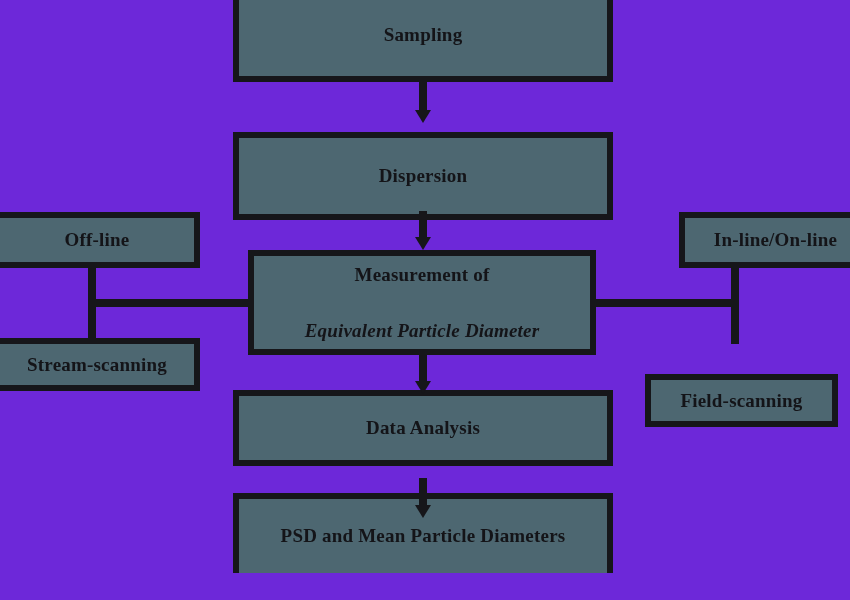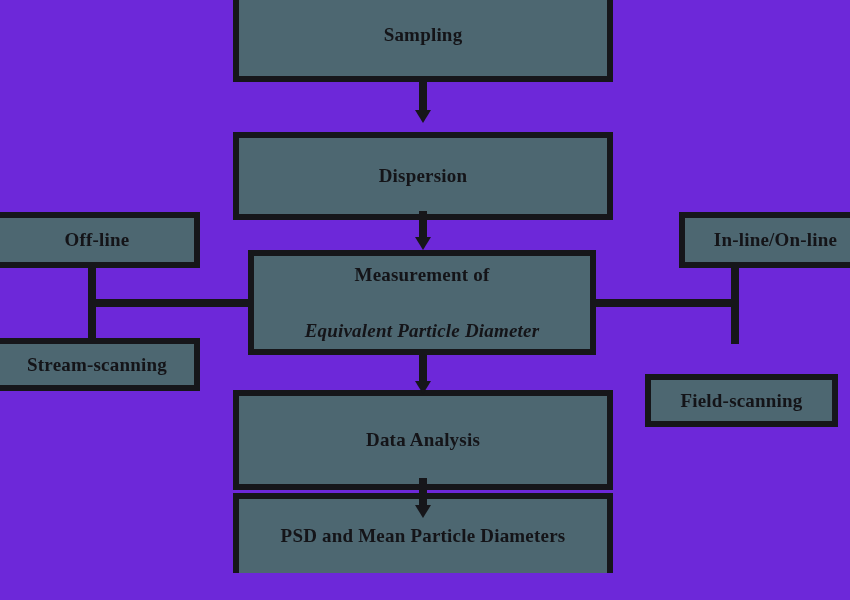--- a/index.html
+++ b/index.html
@@ -73,21 +73,21 @@
 
   <div class="box" style="left:233px; top:123px; width:380px; height:88px;margin-top:9px;">
     <span>Dispersion</span>
   </div>
 
   <div class="box" style="left:248px; top:250px; width:348px; height:105px;gap:28px;">
     <span>Measurement of</span>
     <span class="line2">Equivalent Particle Diameter</span>
   </div>
 
-  <div class="box" style="left:233px; top:390px; width:380px; height:100px;">
+  <div class="box" style="left:233px; top:390px; width:380px; height:76px;">
     <span>Data Analysis</span>
   </div>
 
   <div class="box clip-bottom" style="left:233px; top:493px; width:380px; height:80px;">
     <span>PSD and Mean Particle Diameters</span>
   </div>
 
   <div class="box clip-left" style="left:0px; top:212px; width:200px; height:56px;">
     <span>Off-line</span>
   </div>

